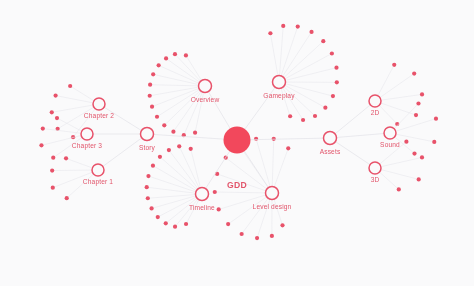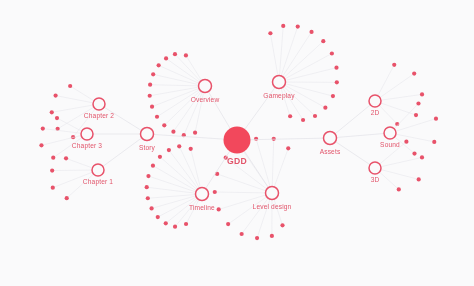--- a/index.html
+++ b/index.html
@@ -30,20 +30,21 @@
     pointer-events:none;
   }
   .hub-label{
     position:absolute;
     color:#e2556b;
     font-size:8.6px;
     font-weight:bold;
     letter-spacing:.3px;
     white-space:nowrap;
     transform:translate(-50%,0);
+    margin-top:24px;
   }
 </style>
 </head>
 <body>
 
 <div id="graph-canvas">
   <svg class="graph-svg" id="svg-root">
       <line x1="205" y1="86" x2="185.92290648760462" y2="55.47026853836866" class="edge-leaf"></line>
       <circle cx="185.92290648760462" cy="55.47026853836866" r="2.1" class="leaf-dot"></circle>
       <line x1="205" y1="86" x2="174.9600403625221" y2="54.15950296738001" class="edge-leaf"></line>

